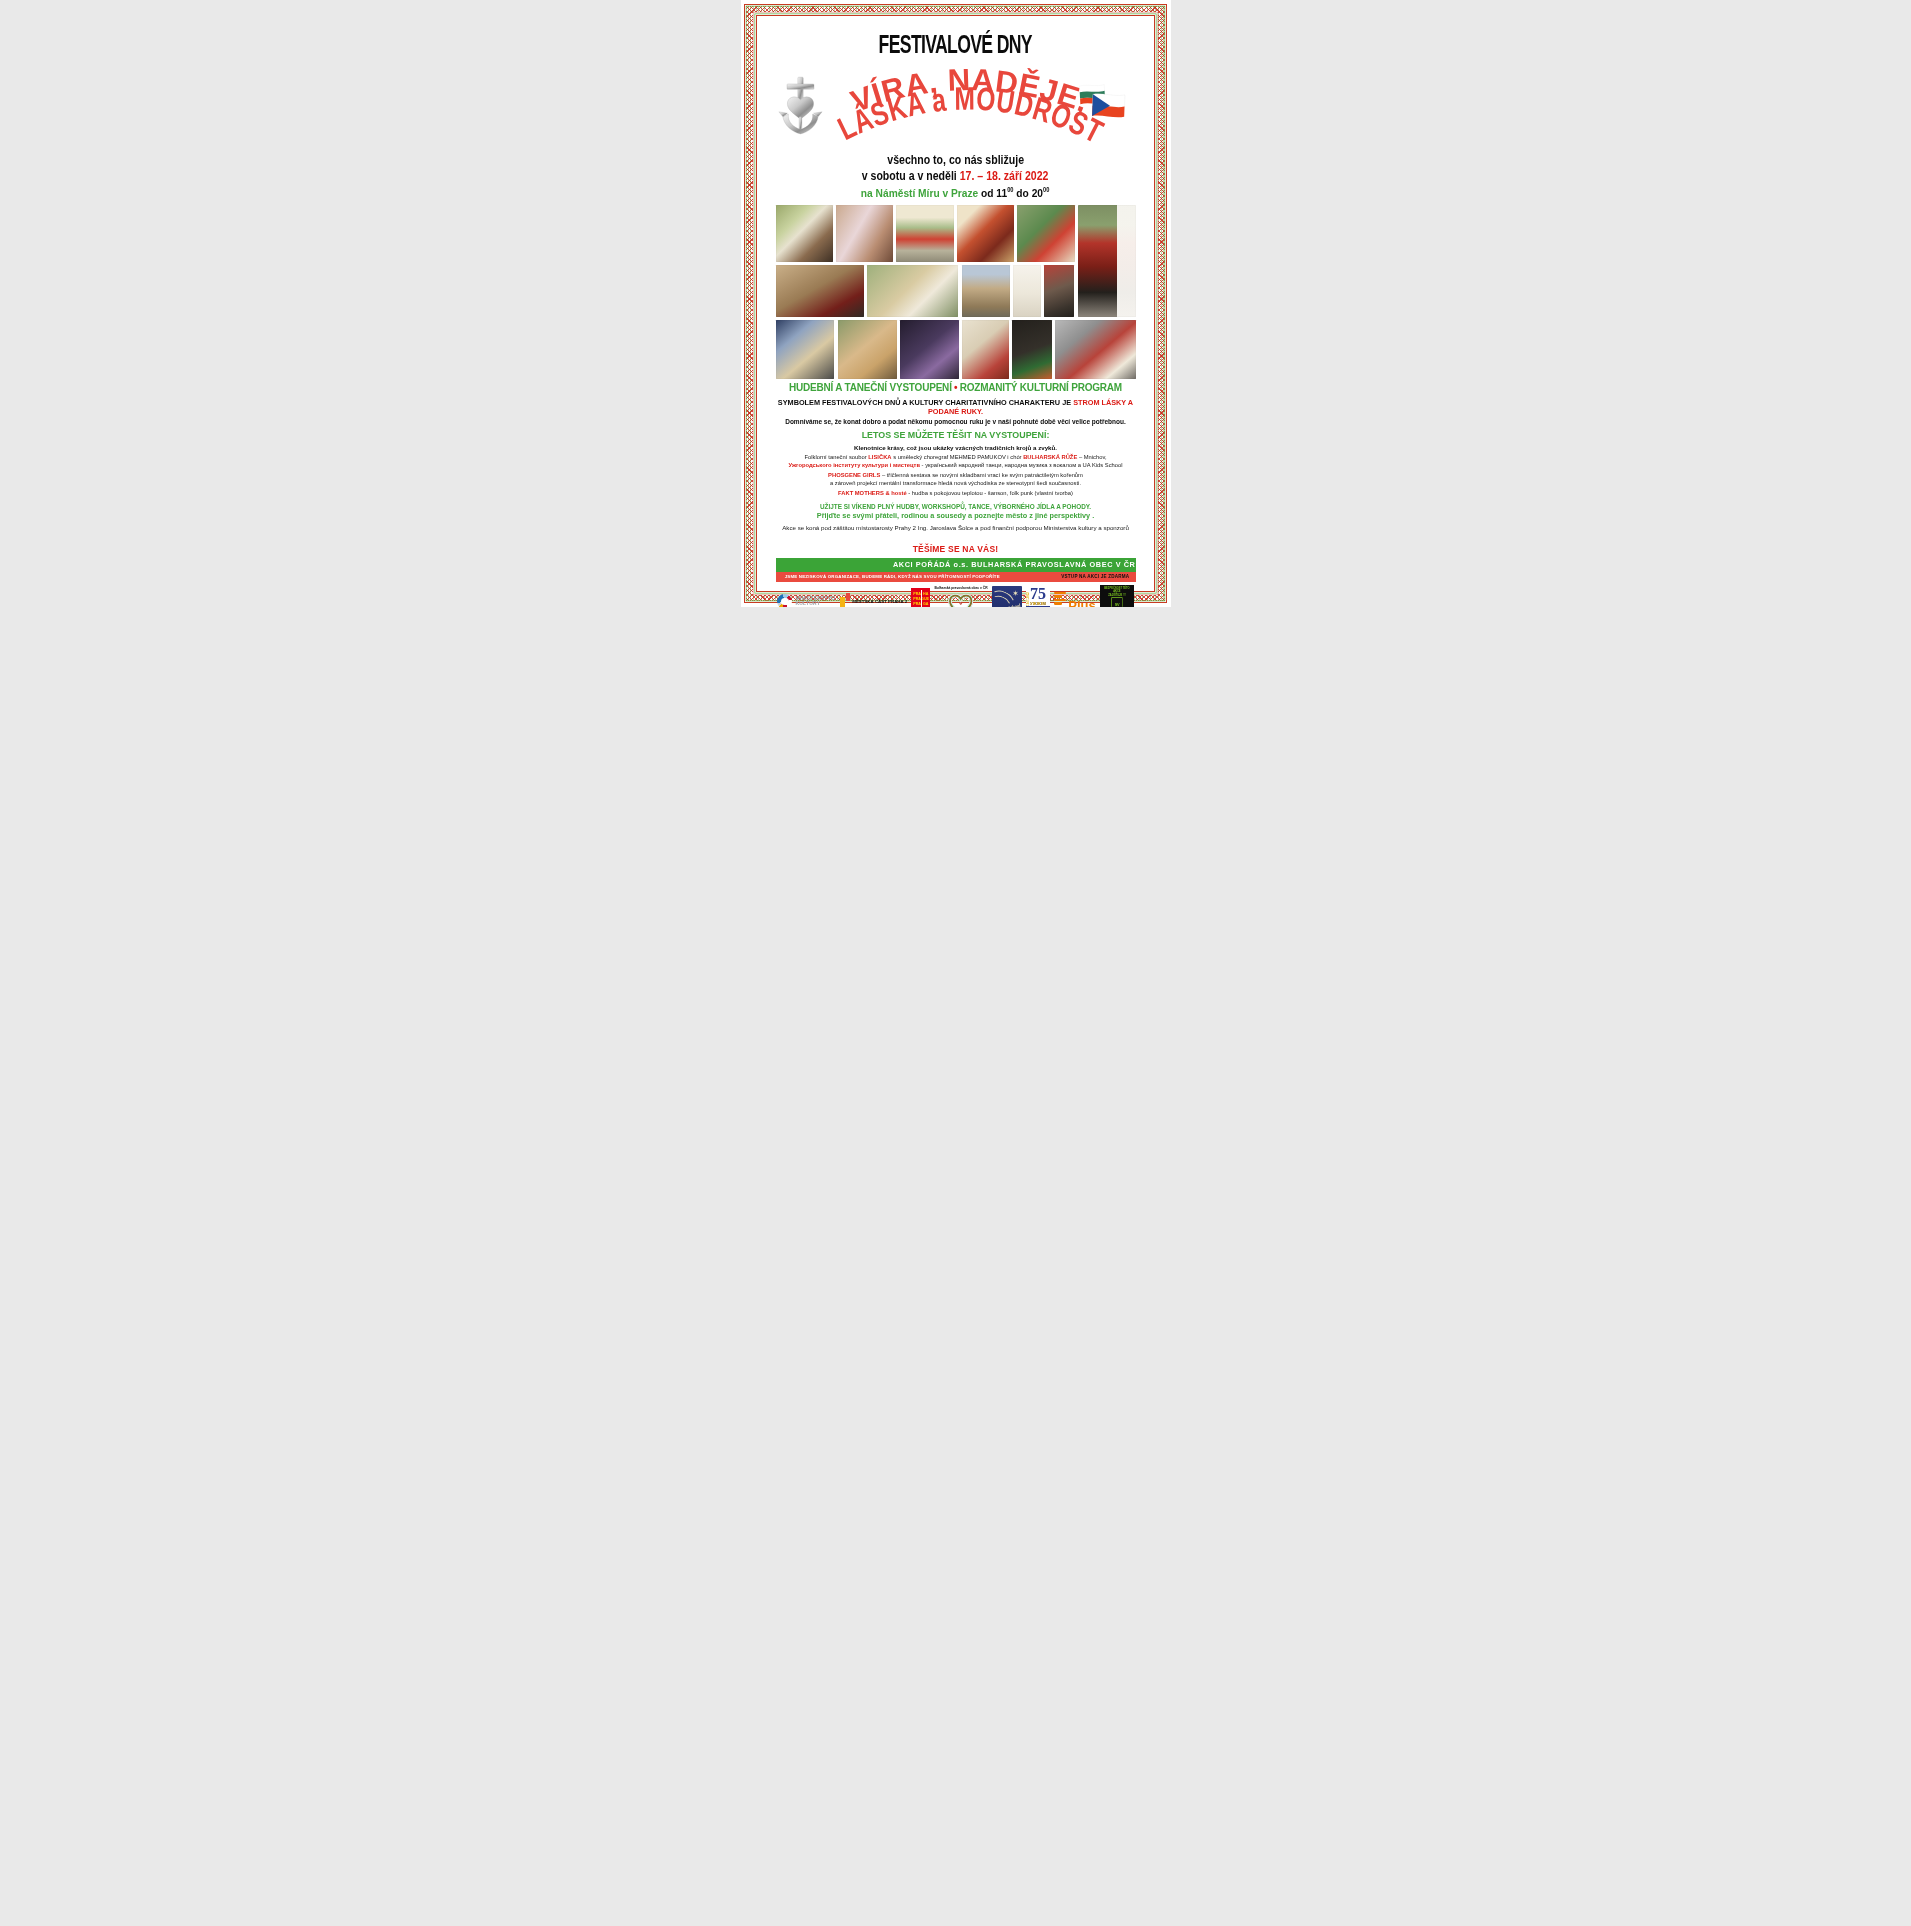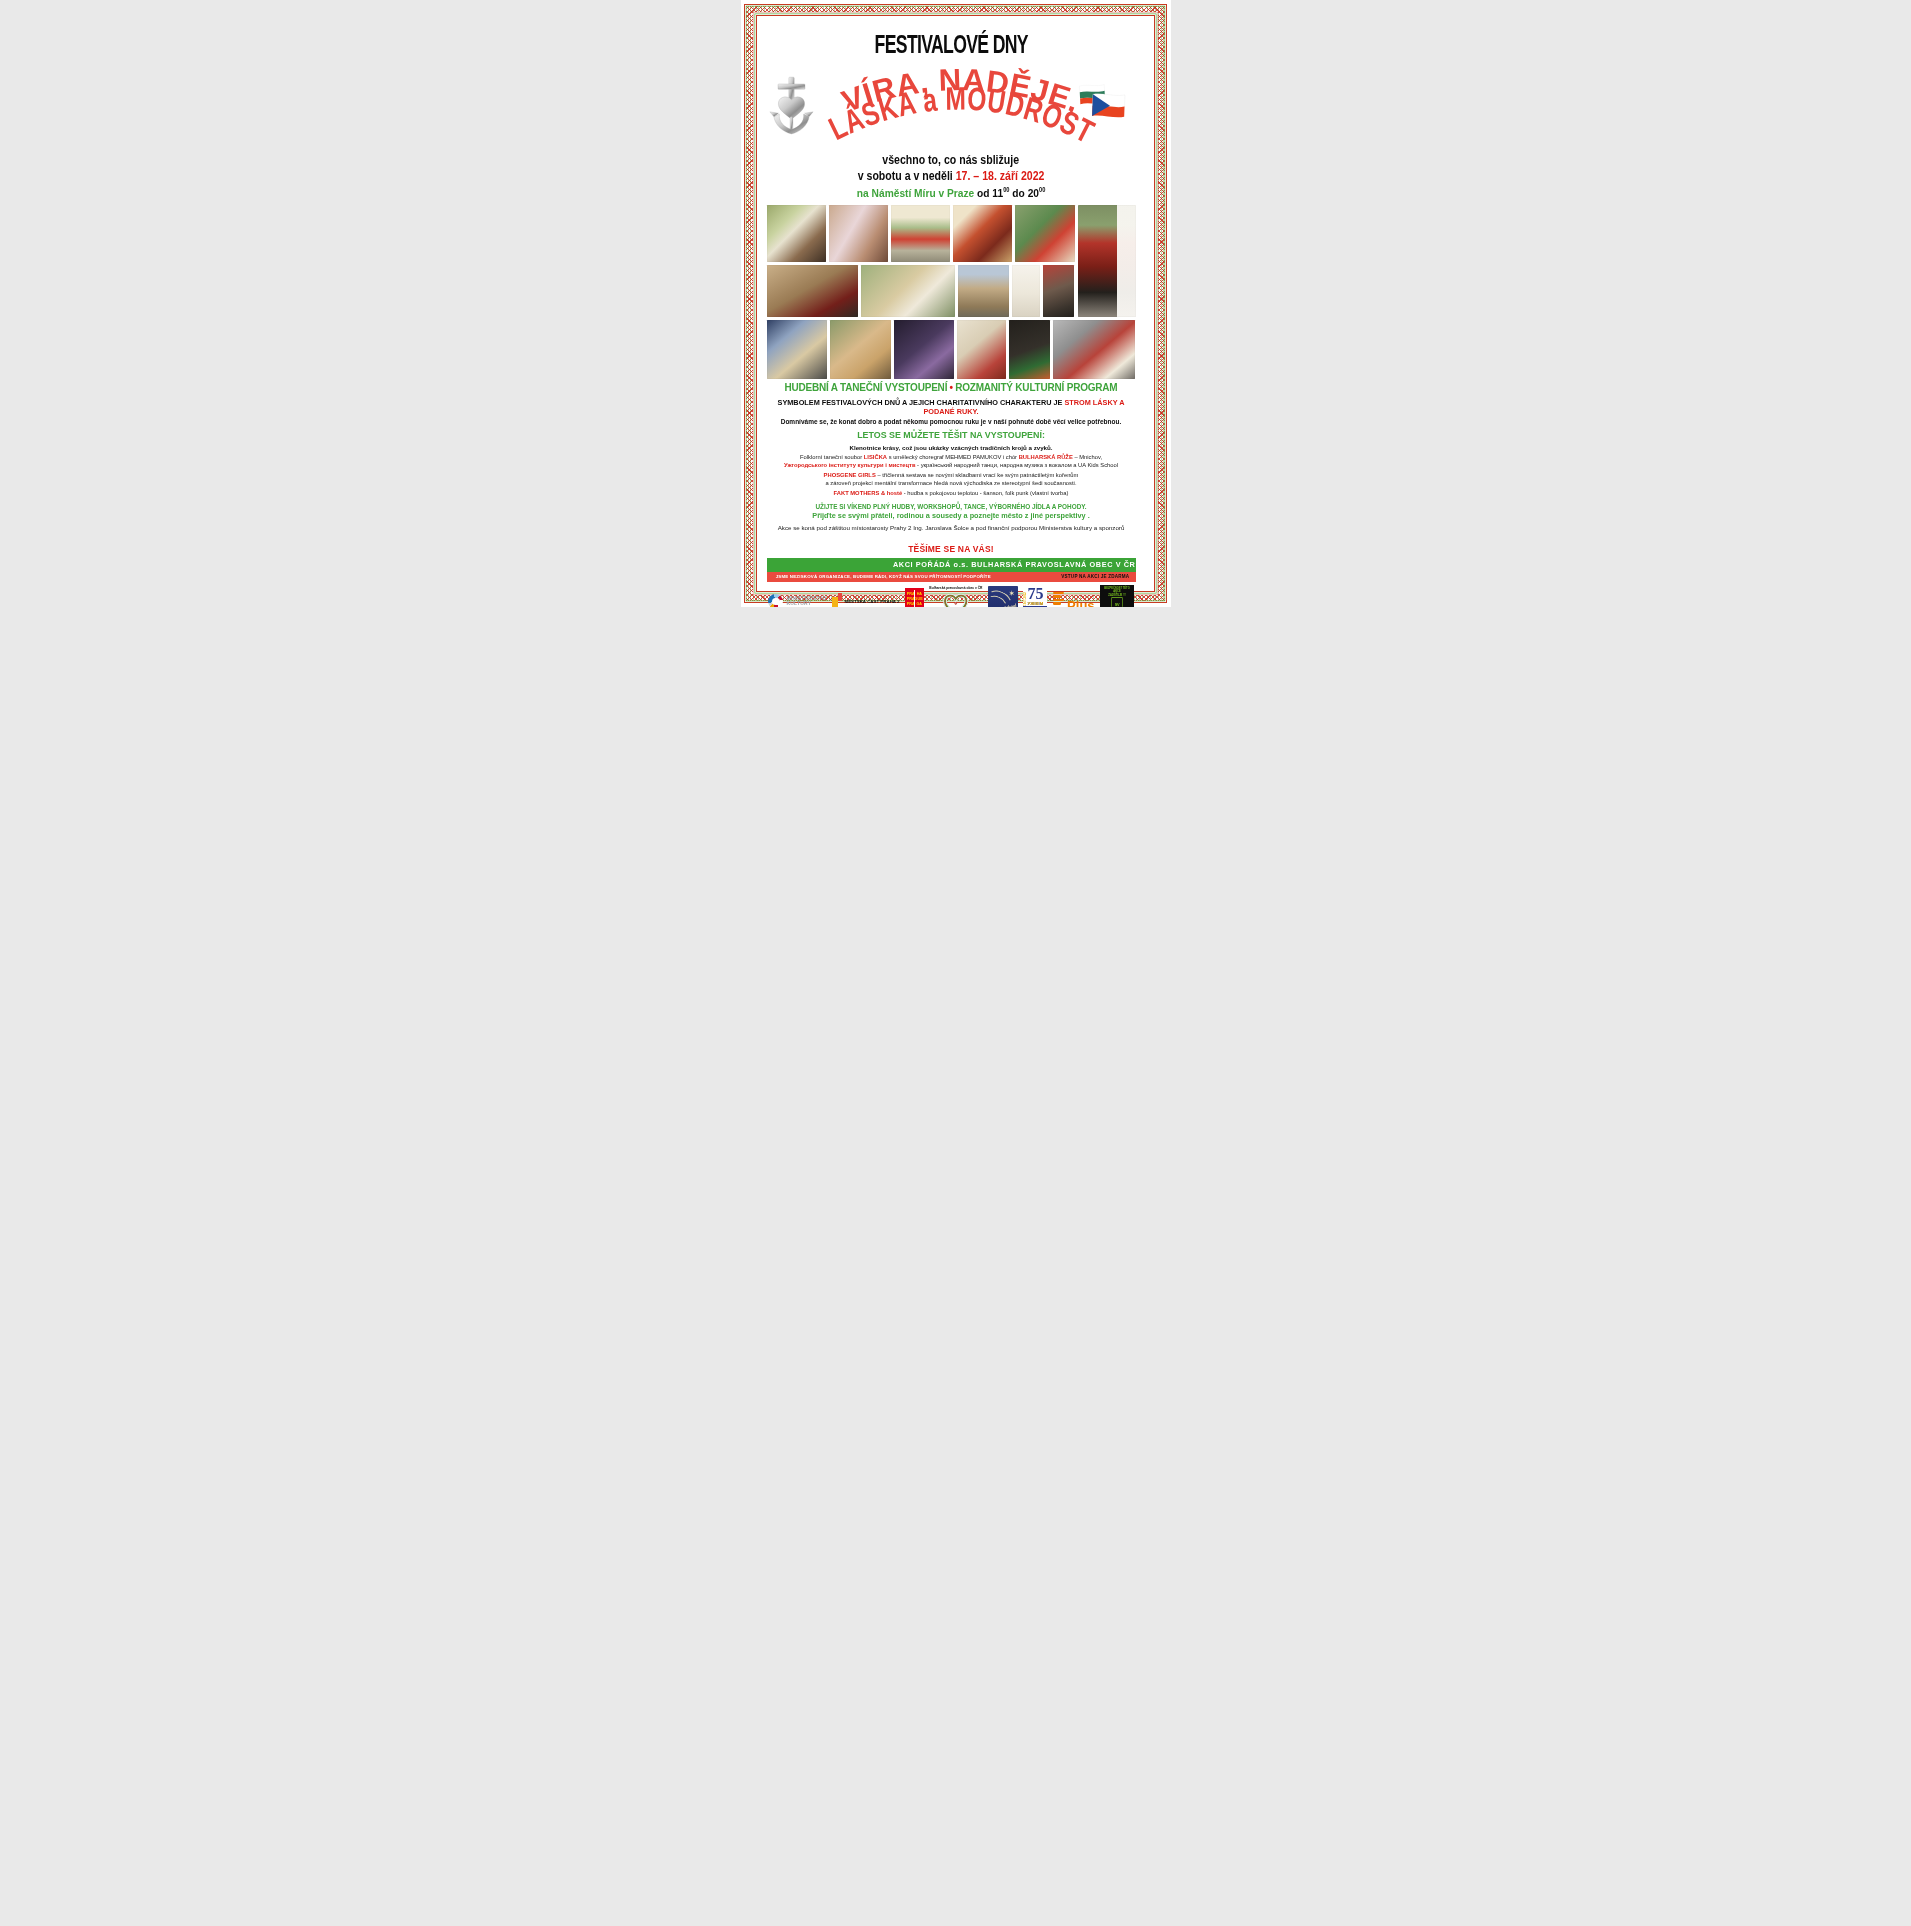--- a/index.html
+++ b/index.html
@@ -8,21 +8,21 @@
   
   .orn{position:absolute;inset:3.9px;border:0.8px solid #c93a22;
        box-shadow:inset 0 0 0 0.8px #fff, inset 0 0 0 1.5px #5fae3e;
        background:
          repeating-linear-gradient(45deg, rgba(201,45,30,.85) 0 0.8px, rgba(0,0,0,0) 0.8px 3.1px),
          repeating-linear-gradient(-45deg, rgba(201,45,30,.85) 0 0.8px, rgba(0,0,0,0) 0.8px 3.1px),
          repeating-linear-gradient(90deg, rgba(95,174,62,.45) 0 0.8px, rgba(0,0,0,0) 0.8px 2.7px),
          #fff;}
   .orn-inner{position:absolute;inset:15.4px;background:#fff;border:0.8px solid #c93a22;
        box-shadow:0 0 0 0.8px #fff, 0 0 0 1.5px #5fae3e, 0 0 0 2.7px #fff, 0 0 0 3.1px #c93a22;}
-  .content{position:absolute;left:26px;right:35px;top:18.5px;}
+  .content{position:absolute;left:35px;right:35px;top:18.5px;}
   
   .title{ text-align:center;margin-top:13px;color:#0c0c0c;}
   .title-inner{display:inline-block;font-size:21px;font-weight:800;letter-spacing:-0.8px;
        transform:scaleX(.84) scaleY(1.22);transform-origin:center;white-space:nowrap;}
   .hero{position:relative;height:96px;margin-top:1.5px;}
   .pendant{position:absolute;left:2.3px;top:18.5px;width:45px;height:60px;}
   .arc-svg{position:absolute;left:58px;top:0px;width:272px;height:97px;overflow:visible;}
   .arc-text{font-weight:bold;fill:#E8473C;letter-spacing:2px;}
   .flags{position:absolute;right:-3.9px;top:24px;width:61px;height:47px;}
   .flag-bg{position:absolute;left:0;top:0;width:28px;height:27px;transform:rotate(-3deg);}
@@ -223,21 +223,21 @@
         <div class="ph r3d" title="Žena v kroji u bílého stanu"></div>
         <div class="ph r3e" title="Bulharská vlajka a cedule Strom lásky"></div>
         <div class="ph r3f" title="Ženský sbor v krojích u mikrofonu"></div>
       </div>
     </div>
 
     <div class="sec h-green">
       <span>HUDEBNÍ A TANEČNÍ VYSTOUPENÍ</span><span class="bullet">•</span><span>ROZMANITÝ KULTURNÍ PROGRAM</span>
     </div>
     <div class="sec symbol">
-      <span>SYMBOLEM FESTIVALOVÝCH DNŮ A JEJICH CHARITATIVNÍHO CHARAKTERU JE </span><span class="red">STROM LÁSKY A PODANÉ RUKY.</span>
+      <span>SYMBOLEM FESTIVALOVÝCH DNŮ A KULTURY CHARITATIVNÍHO CHARAKTERU JE </span><span class="red">STROM LÁSKY A PODANÉ RUKY.</span>
     </div>
     <div class="sec belief">Domníváme se, že konat dobro a podat někomu pomocnou ruku je v naší pohnuté době věcí velice potřebnou.</div>
     <div class="sec lineup">LETOS SE MŮŽETE TĚŠIT NA VYSTOUPENÍ:</div>
     <div class="sec klen">Klenotnice krásy, což jsou ukázky vzácných tradičních krojů a zvyků.</div>
 
     <div class="sec act">
       <span>Folklorní taneční soubor </span><span class="rname">LISIČKA</span><span> s umělecký choregraf MEHMED PAMUKOV i chór </span><span class="rname">BULHARSKÁ RŮŽE</span><span> – Mnichov,</span>
     </div>
     <div class="sec act tight">
       <span class="rname">Ужгородського інституту культури і мистецтв</span><span> - український народний танци, народна музика з вокалом а UA Kids School</span>

